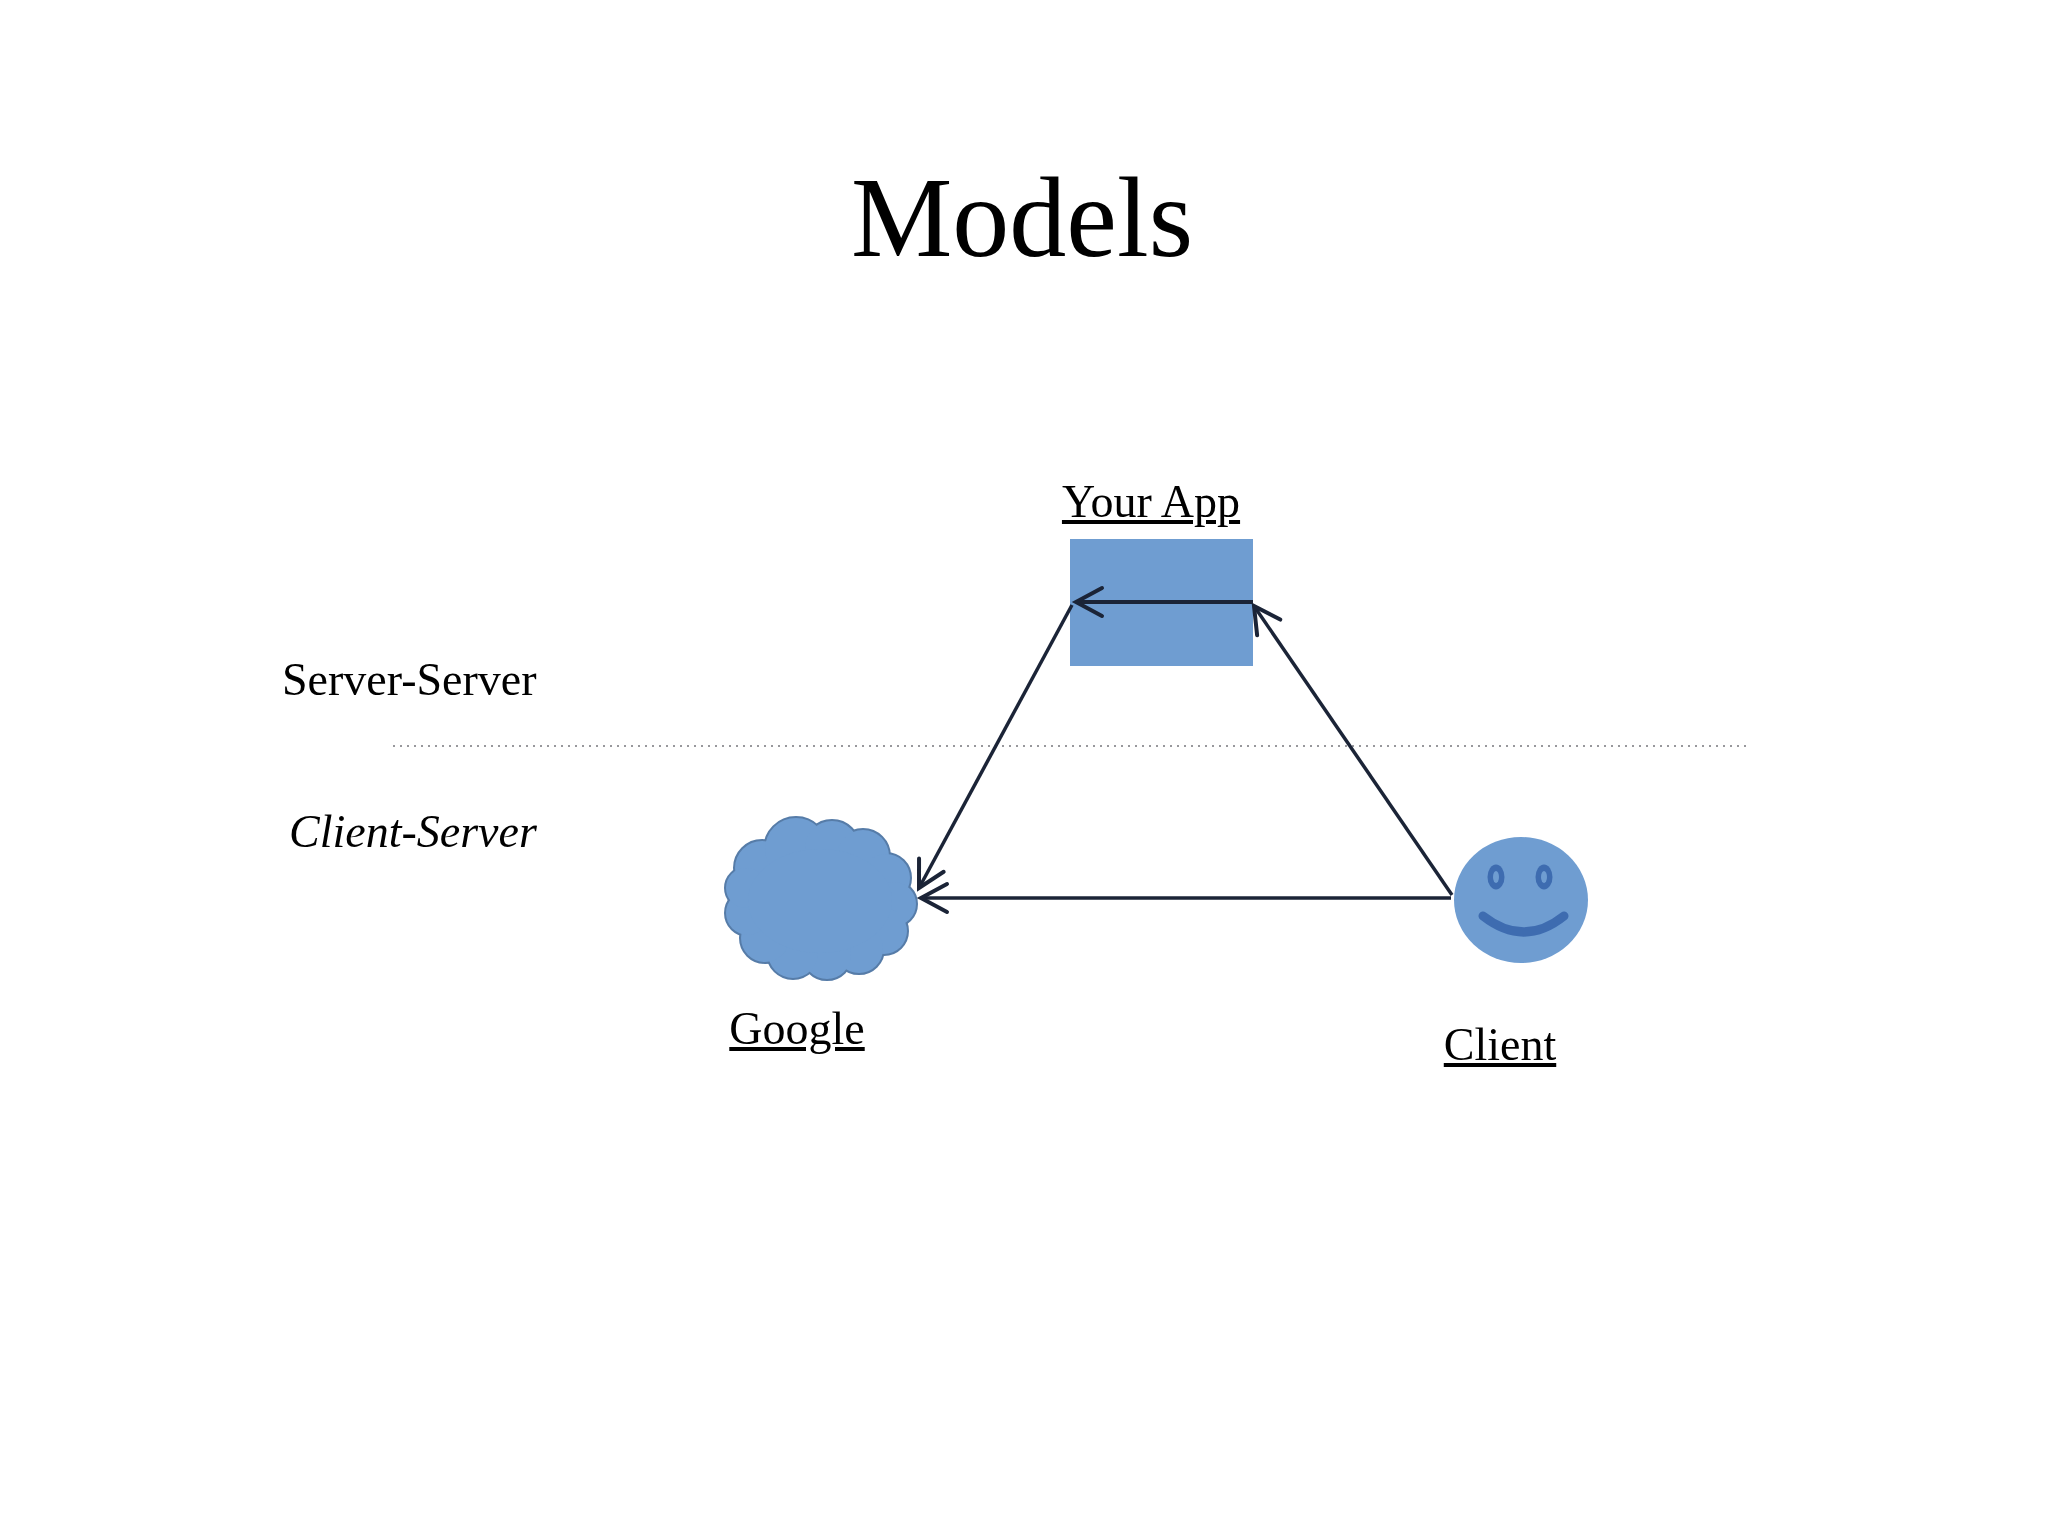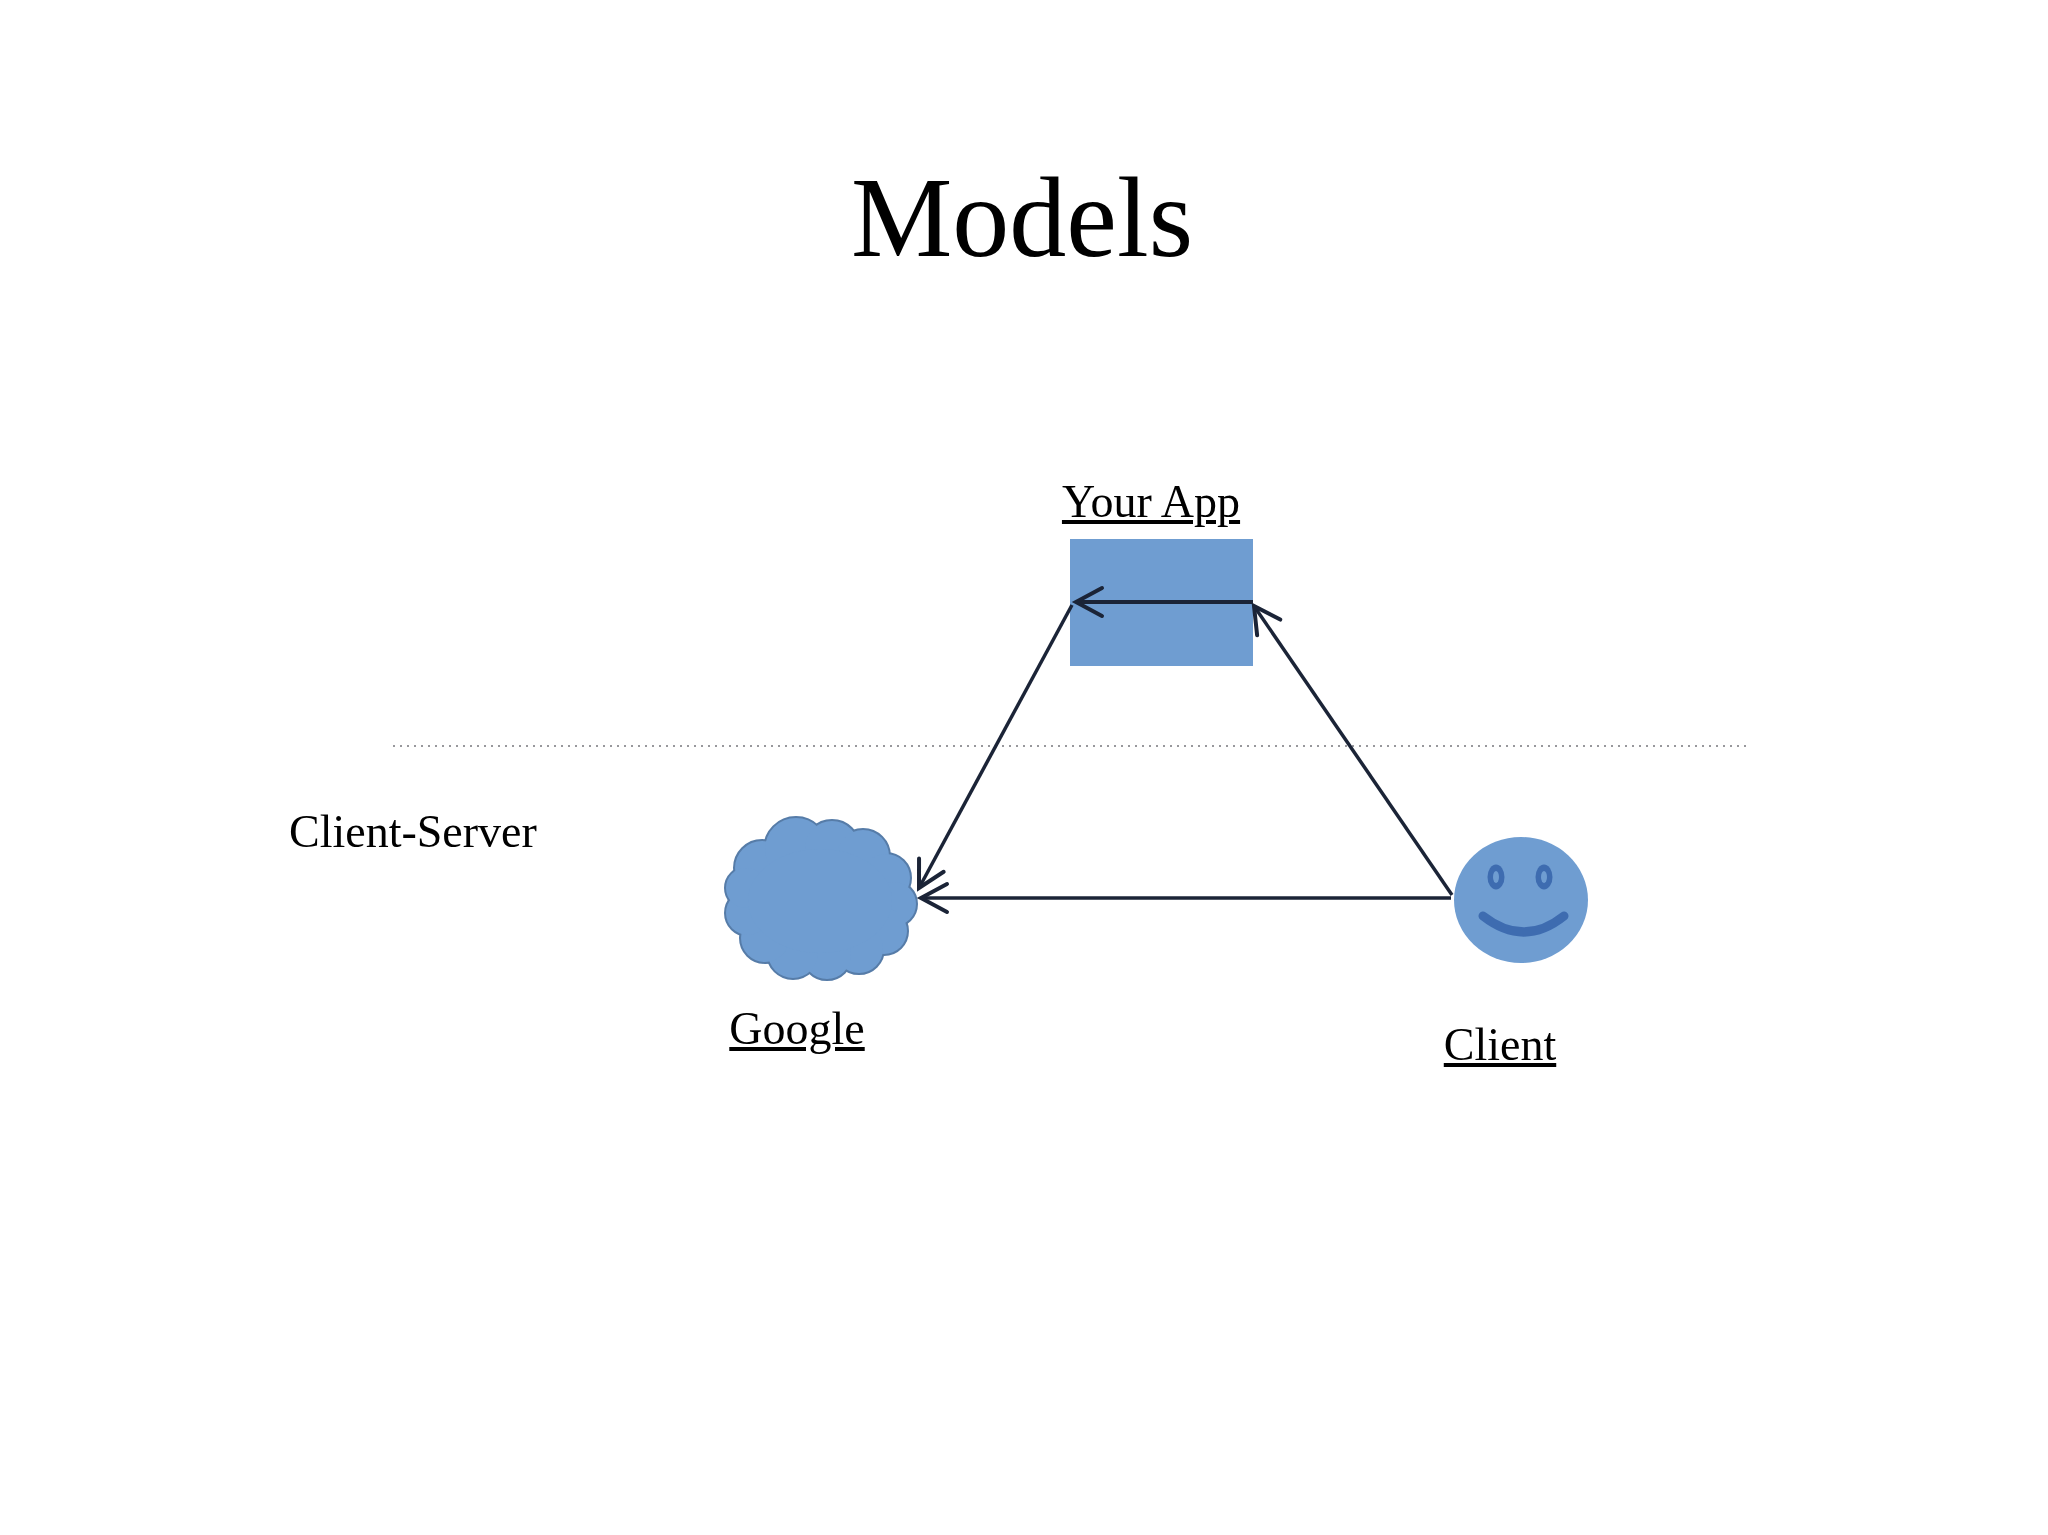--- a/index.html
+++ b/index.html
@@ -101,20 +101,21 @@
     <line x1="1253" y1="602" x2="1076" y2="602" stroke="#1b2437" stroke-width="4" marker-end="url(#chev)"></line>
     <line x1="1072" y1="605" x2="919" y2="888" stroke="#1b2437" stroke-width="3.5" marker-end="url(#chev)"></line>
     <line x1="1452" y1="895" x2="1254" y2="606" stroke="#1b2437" stroke-width="3.5" marker-end="url(#chev)"></line>
     <line x1="1451" y1="898" x2="921" y2="898" stroke="#1b2437" stroke-width="3.5" marker-end="url(#chev)"></line>
   </svg>
 
   <div class="txt title" style="left:1022px; top:155px;">Models</div>
 
   <div class="txt label centered" style="left:1151px; top:477px;">Your App</div>
 
+  <div class="txt label" style="left:282px; top:655px;">Server-Server</div>
 
-  <div class="txt label" style="left:289px; top:807px;">Client-Server</div>
+  <div class="txt label" style="left:289px; top:807px;font-style:italic;">Client-Server</div>
 
   <div class="txt label centered" style="left:797px; top:1004px;">Google</div>
 
   <div class="txt label centered" style="left:1500px; top:1002px;margin-top:18px;">Client</div>
 
 </div>
 
 </body></html>

